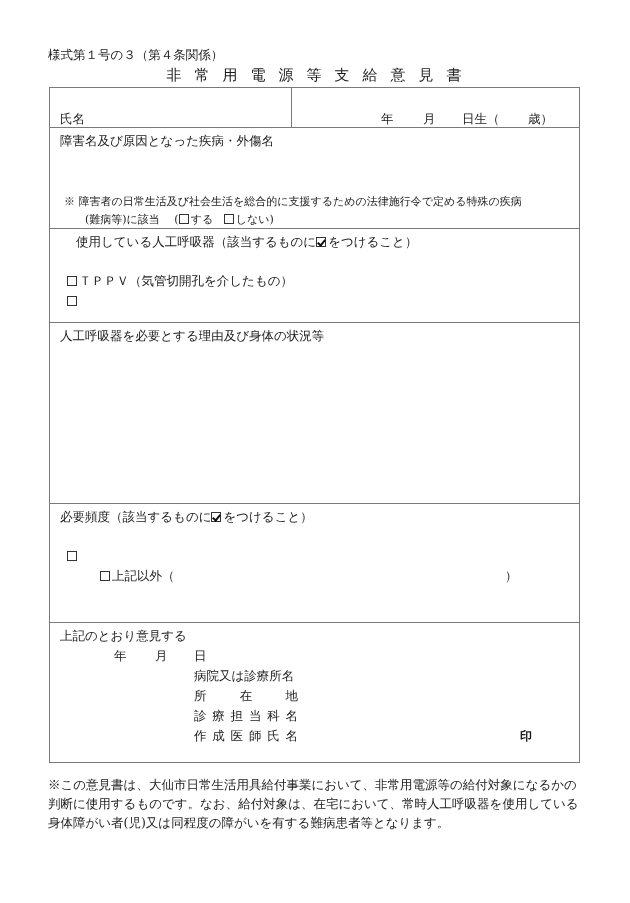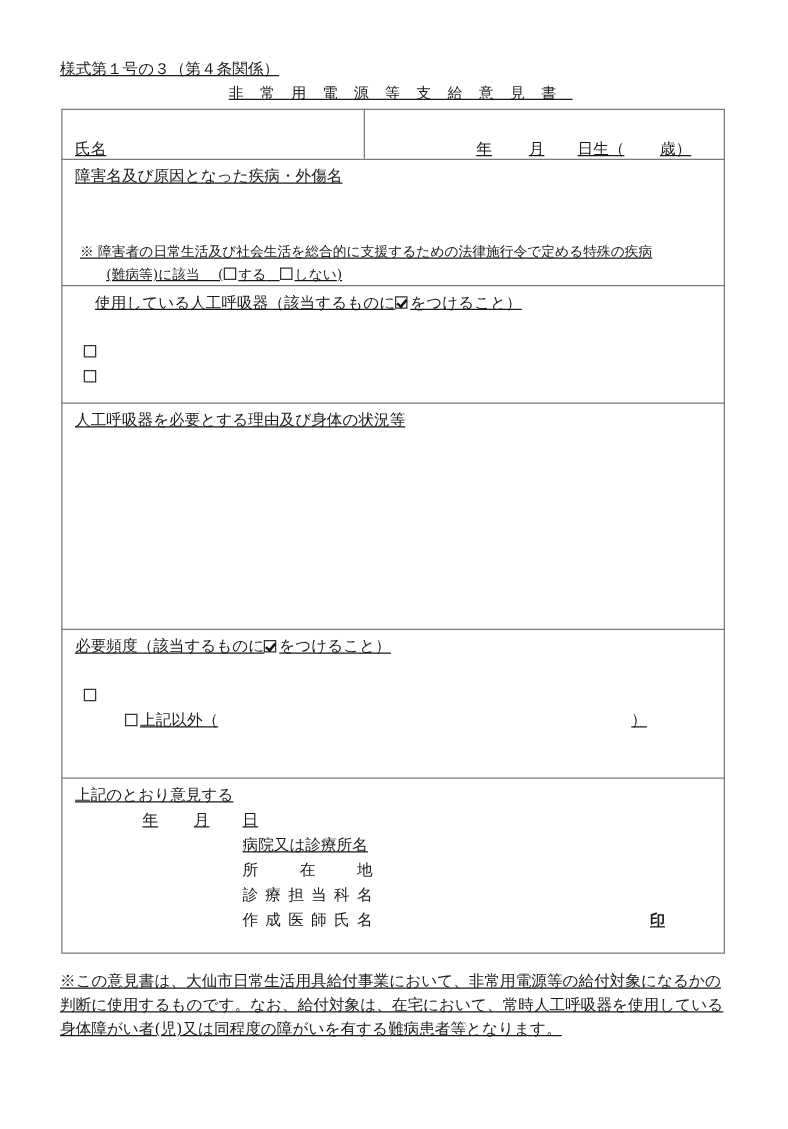--- a/index.html
+++ b/index.html
@@ -1,23 +1,23 @@
 <!DOCTYPE html>
 <html><head>
   <meta charset="utf-8">
   <style>
     html, body { margin: 0; padding: 0; }
     body {
       width: 630px; height: 903px; background: #ffffff; position: relative;
       font-family: "DejaVu Serif", "Liberation Serif", serif;
       color: #1a1a1a; font-size: 12.5px; overflow: hidden;
     }
-    .abs { position: absolute; white-space: nowrap; text-decoration: underline; }
+    .abs { position: absolute; white-space: nowrap; }
     .form-code { left: 48px; top: 47px; font-size: 12.5px; }
-    .doc-title { left: 48px; width: 531px; top: 66px; text-align: center; font-size: 12px; letter-spacing: 13px; padding-left: 14px; box-sizing: border-box; }
+    .doc-title { left: 48px; width: 531px; top: 66px; text-align: center; font-size: 15px; letter-spacing: 13px; padding-left: 14px; box-sizing: border-box; }
     .box { position: absolute; border: 1px solid #7a7a7a; box-sizing: border-box; }
     .hline { position: absolute; left: 49px; width: 531px; height: 1px; background: #7a7a7a; }
     .vline { position: absolute; width: 1px; background: #7a7a7a; }
     .cb { display: inline-block; width: 10px; height: 10px; border: 1px solid #333; box-sizing: border-box; vertical-align: -1px; margin-right: 2px; position: relative; }
     .cb.checked::after { content: ""; position: absolute; left: 2px; top: 0px; width: 3px; height: 6px; border-right: 2px solid #111; border-bottom: 2px solid #111; transform: rotate(40deg); }
     .small { font-size: 11px; }
     .label-spread { display: inline-block; width: 104px; text-align-last: justify; text-align: justify; }
     .footnote { left: 48px; top: 775px; width: 540px; white-space: normal; line-height: 19px; font-size: 12.5px; }
     .seal { font-family: "DejaVu Sans", "Liberation Sans", sans-serif; font-weight: bold; font-size: 12px; }
     .field { position: absolute; }
@@ -52,21 +52,21 @@
 <div class="field" style="left:60px; top:150px; width:510px; height:38px;"></div>
 <div class="abs small" style="left:64px; top:194px;">※ 障害者の日常生活及び社会生活を総合的に支援するための法律施行令で定める特殊の疾病</div>
 <div class="abs small" style="left:85px; top:212px;">
   <span>(難病等)に該当　 (</span><span class="cb"></span><span>する</span>&nbsp;&nbsp;&nbsp;<span class="cb"></span><span>しない</span><span>)</span>
 </div>
 
 <div class="abs" style="left:76px; top:234px;">
   <span>使用している人工呼吸器（該当するものに</span><span class="cb checked"></span><span>をつけること）</span>
 </div>
 <div class="abs" style="left:67px; top:273px;">
-  <span class="cb"></span>
+  <span class="cb"></span><span>ＴＰＰＶ（気管切開孔を介したもの）</span>
 </div>
 <div class="abs" style="left:67px; top:293px;">
   <span class="cb"></span>
 </div>
 
 <div class="abs" style="left:60px; top:328px;">人工呼吸器を必要とする理由及び身体の状況等</div>
 <div class="field" style="left:60px; top:346px; width:510px; height:150px;"></div>
 
 <div class="abs" style="left:60px; top:509px;text-align:center;">
   <span>必要頻度（該当するものに</span><span class="cb checked"></span><span>をつけること）</span>

